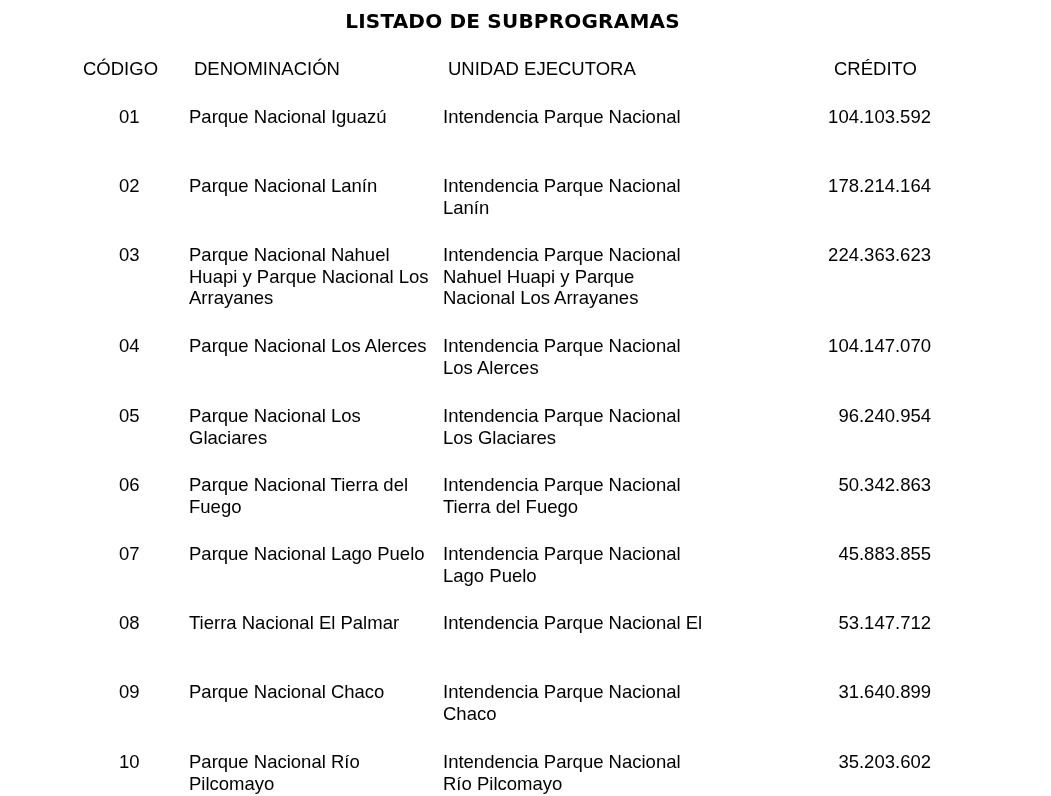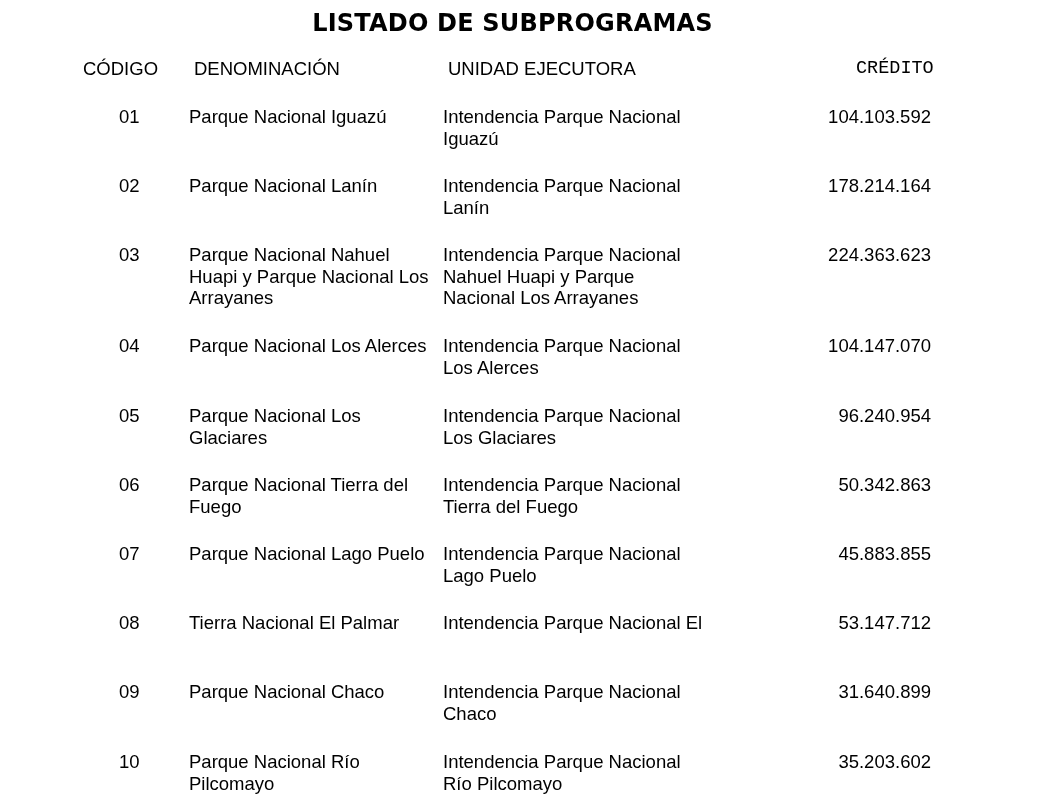--- a/index.html
+++ b/index.html
@@ -1,22 +1,22 @@
 <!DOCTYPE html>
 <html><head>
 <meta charset="utf-8">
 <style>
   html, body { margin:0; padding:0; background:#ffffff; }
   body { width:1051px; height:796px; position:relative; overflow:hidden; color:#000; font-family:"Liberation Sans", sans-serif; }
-  .title { position:absolute; left:0; width:1025px; top:9px; text-align:center; font-family:"DejaVu Sans", sans-serif; font-weight:bold; font-size:24px; letter-spacing:0.2px; }
+  .title { position:absolute; left:0; width:1025px; top:9px; text-align:center; font-family:"DejaVu Sans", sans-serif; font-weight:bold; font-size:20px; letter-spacing:0.2px; }
   .hdr { position:absolute; top:58px; font-size:18.5px; line-height:22px; }
   .h-code { left:83px; }
   .h-den { left:194px; }
   .h-uni { left:448px; }
-  .h-cred { left:856px;font-family:Liberation Mono, monospace; }
+  .h-cred { left:834px; }
   .row { position:absolute; left:0; width:1051px; font-size:18.5px; line-height:21.5px; }
   .c-code { position:absolute; left:119px; }
   .c-den { position:absolute; left:189px; width:250px; }
   .c-uni { position:absolute; left:443px; width:270px; }
   .c-cred { position:absolute; right:120px; text-align:right; }
 </style>
 </head>
 <body>
 
 <div class="title">LISTADO DE SUBPROGRAMAS</div>
@@ -27,21 +27,20 @@
 <div class="hdr h-cred">CRÉDITO</div>
 
 <div id="rows">
     <div class="row" style="top: 106px;">
       <div class="c-code">01</div>
       <div class="c-den">
         <div>Parque Nacional Iguazú</div>
       </div>
       <div class="c-uni">
         <div>Intendencia Parque Nacional</div>
-        <div>Iguazú</div>
       </div>
       <div class="c-cred">104.103.592</div>
     </div>
     <div class="row" style="top: 175px;">
       <div class="c-code">02</div>
       <div class="c-den">
         <div>Parque Nacional Lanín</div>
       </div>
       <div class="c-uni">
         <div>Intendencia Parque Nacional</div>

